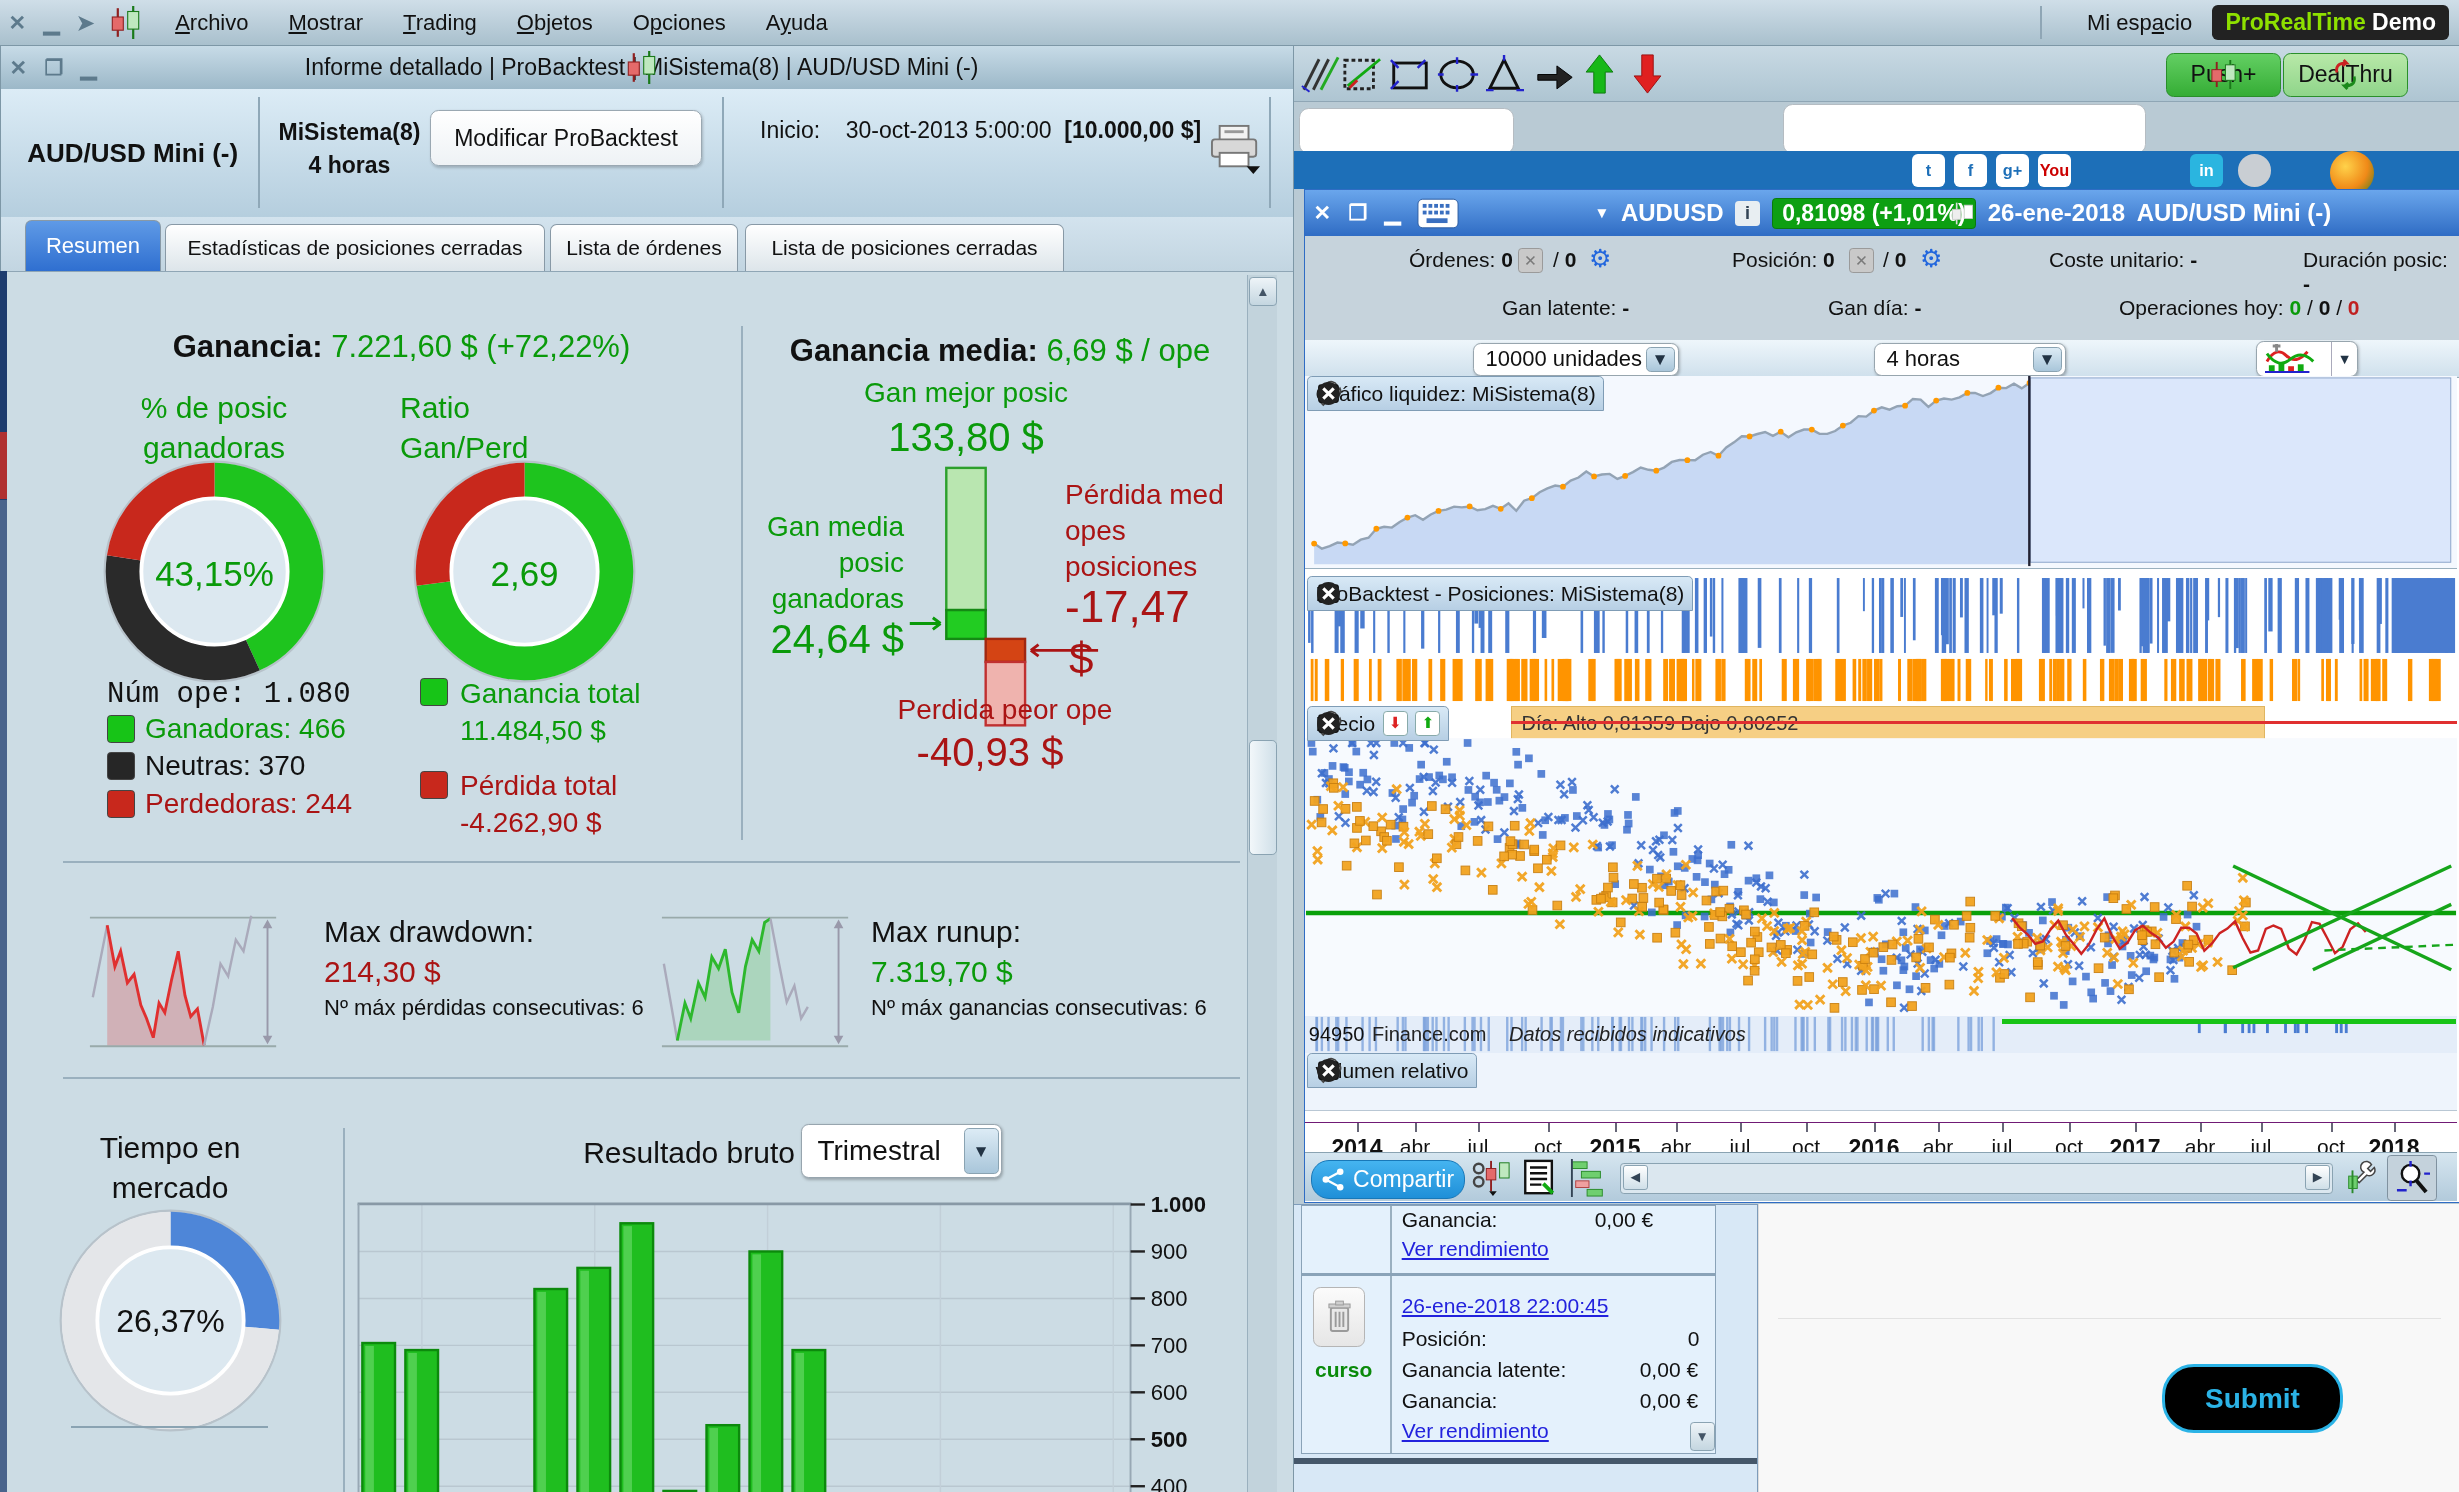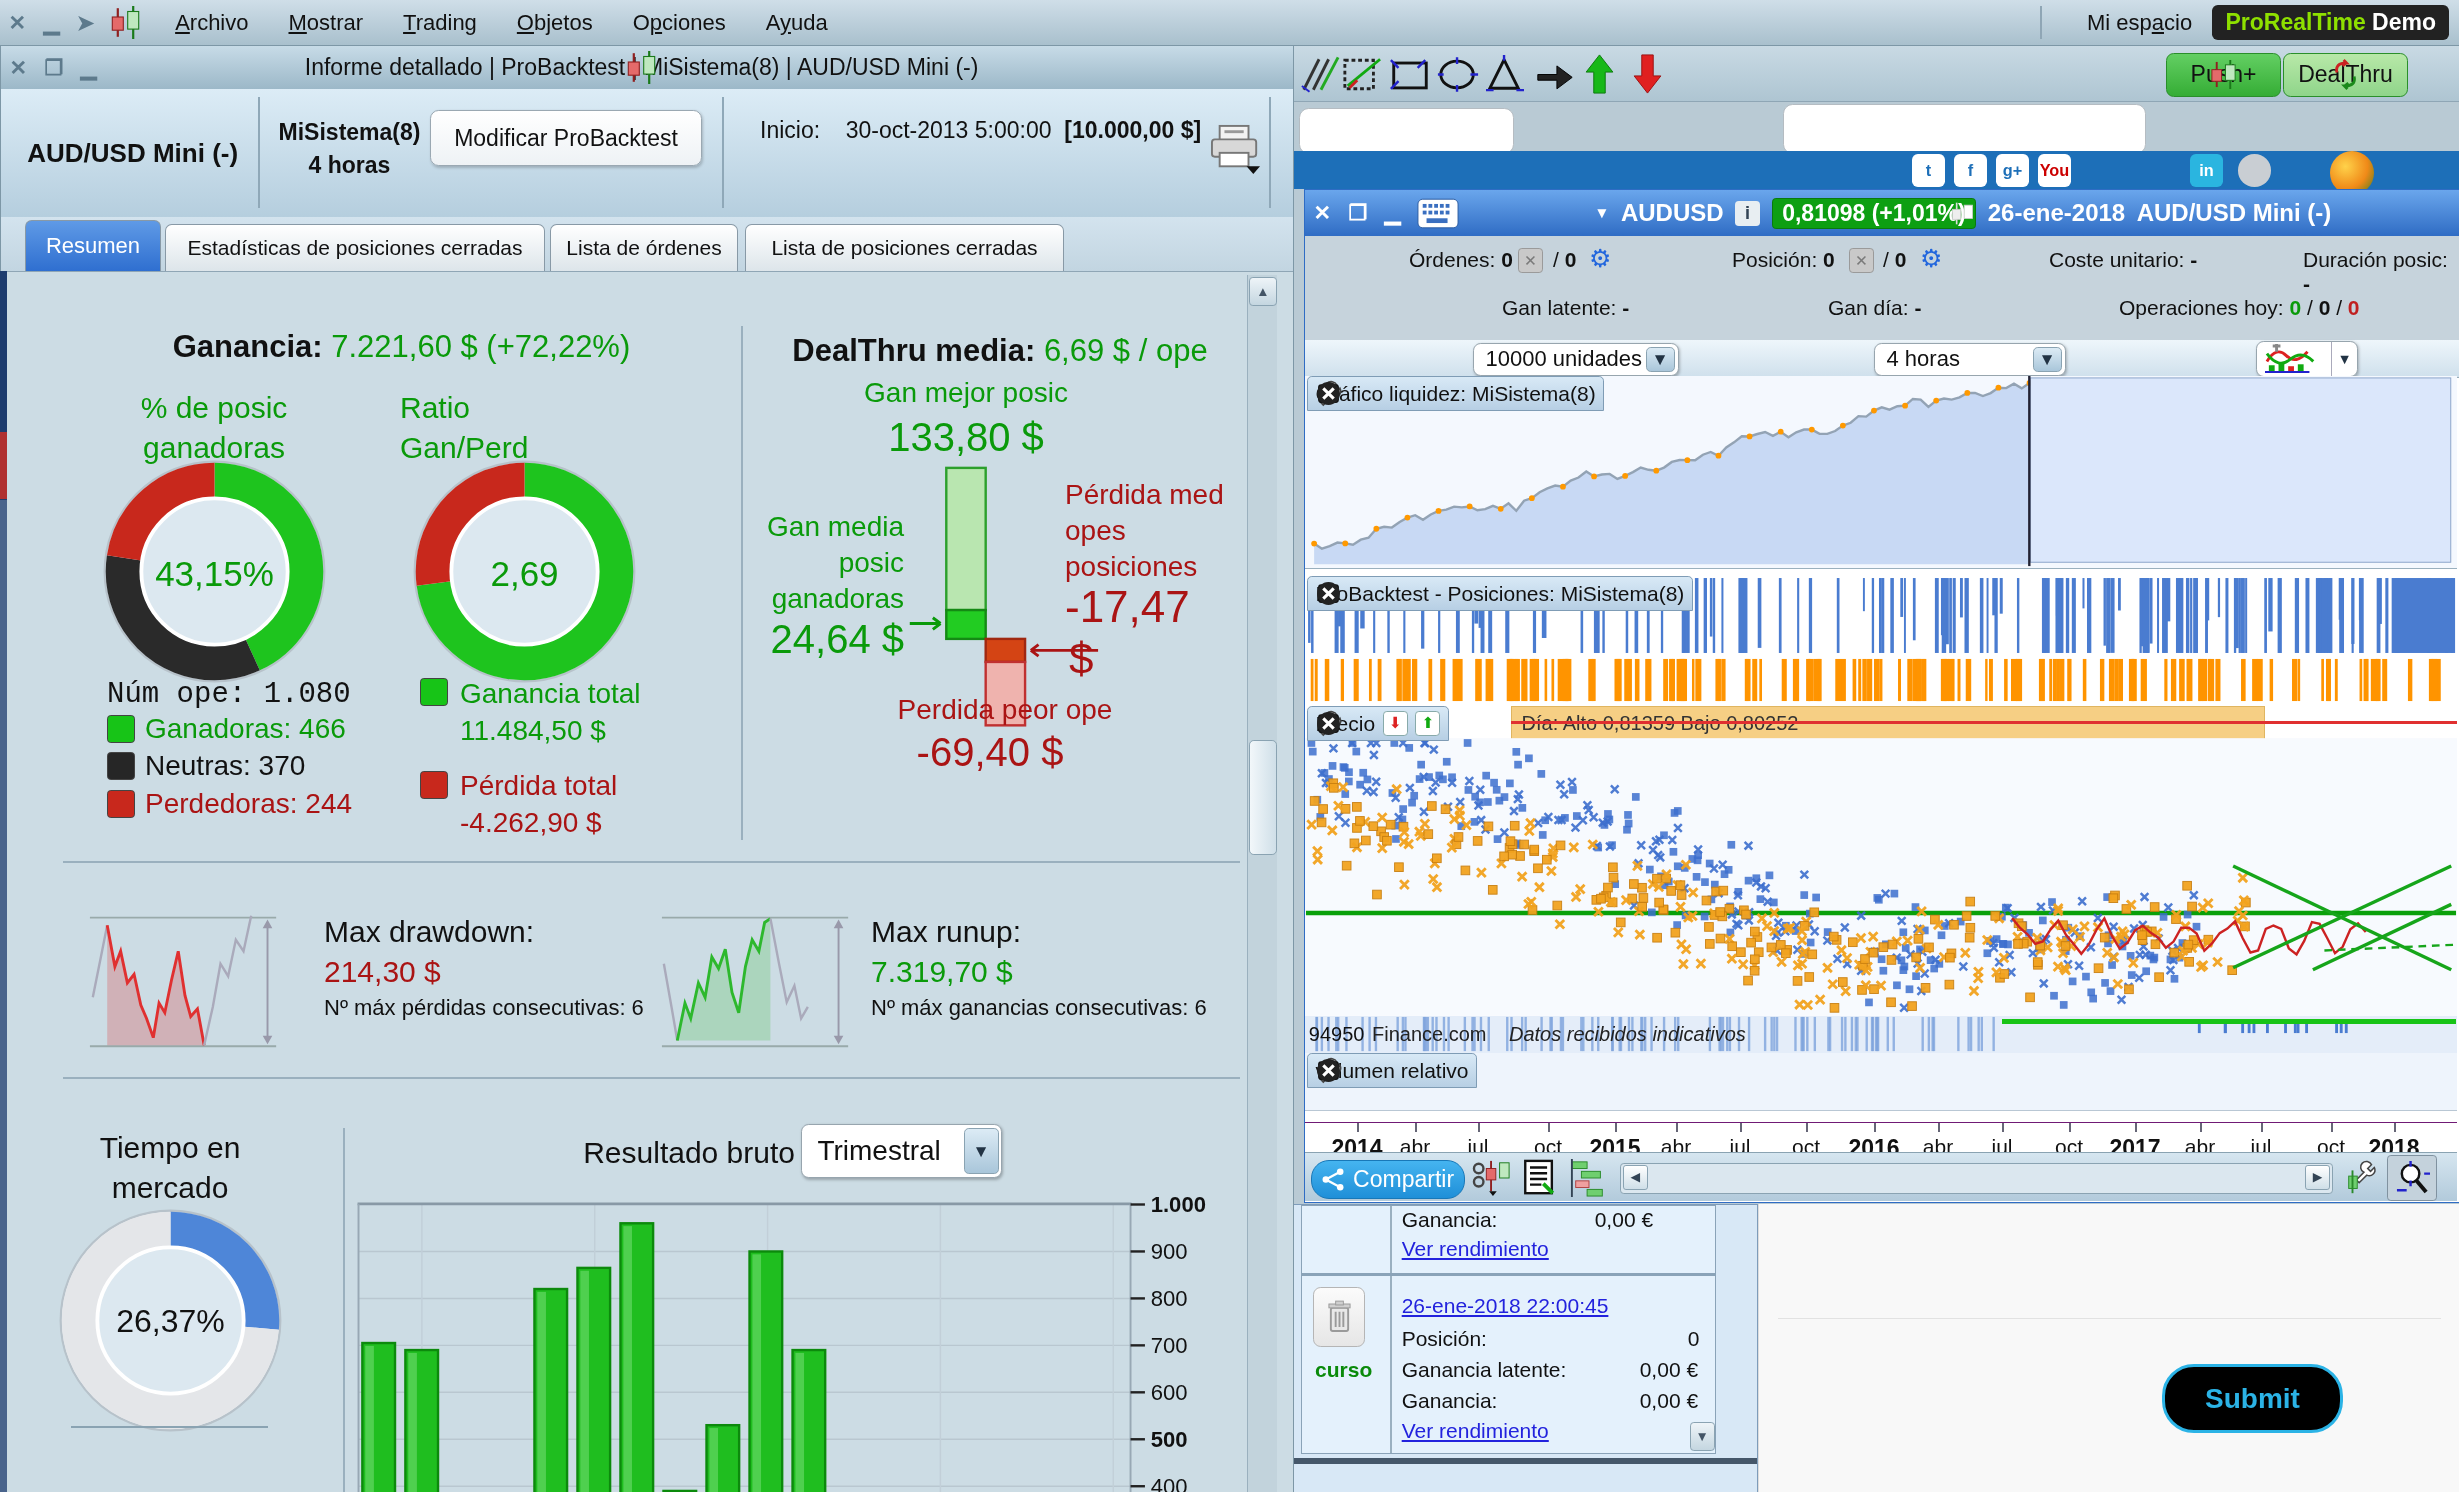--- a/index.html
+++ b/index.html
@@ -228,21 +228,21 @@
         <div class="tab" style="left: 744px; width: 317px;">Lista de posiciones cerradas</div>
       </div>
 
     <div class="rcontent">
 
       <div class="abs" style="left:62px;top:56px;width:677px;text-align:center;font-size:31px;">
         <span style="font-weight:600;">Ganancia:</span>
         <span class="greent">7.221,60 $ (+72,22%)</span>
       </div>
       <div class="abs" style="left:759px;top:60px;width:480px;text-align:center;font-size:31px;">
-        <span style="font-weight:600;">DealThru media:</span>
+        <span style="font-weight:600;">Ganancia media:</span>
         <span class="greent">6,69 $ / ope</span>
       </div>
       <div class="abs" style="left:740px;top:53px;width:1.9px;height:514px;background:#9ab0be;"></div>
 
       <div class="abs greent" style="left:88px;top:115px;width:250px;text-align:center;font-size:30px;line-height:40px;">
         <div>% de posic</div>
         <div>ganadoras</div>
       </div>
       <div class="abs greent" style="left:399px;top:115px;width:250px;text-align:left;font-size:30px;line-height:40px;">
         <div>Ratio</div>
@@ -298,21 +298,21 @@
       </div>
       <div class="abs greent" style="left:740px;top:344px;width:163px;text-align:right;font-size:40px;">24,64 $</div>
       <div class="abs redt" style="left:1064px;top:204px;width:173px;font-size:28px;line-height:36px;">
         <div>Pérdida med</div>
         <div>opes</div>
         <div>posiciones</div>
       </div>
       <div class="abs redt" style="left:1064px;top:309px;font-size:44px;">-17,47</div>
       <div class="abs redt" style="left:1068px;top:361px;font-size:44px;">$</div>
       <div class="abs redt" style="left:884px;top:421px;width:240px;text-align:center;font-size:28px;">Perdida peor ope</div>
-      <div class="abs redt" style="left:869px;top:457px;width:240px;text-align:center;font-size:40px;">-69,40 $</div>
+      <div class="abs redt" style="left:869px;top:457px;width:240px;text-align:center;font-size:40px;">-40,93 $</div>
 
       <div class="abs" style="left:62px;top:588px;width:1177px;height:1.9px;background:#9ab0be;"></div>
 
       <svg id="ddspark" style="left:82px;top:636px;" width="202" height="144" viewBox="85 898 210 150">
           <line x1="92" y1="907" x2="286" y2="907" stroke="#9aa" stroke-width="2"></line>
           <line x1="92" y1="1041" x2="286" y2="1041" stroke="#9aa" stroke-width="2"></line>
           <polygon points="110,915 118,958 124,942 131,975 138,966 145,998 151,1012 158,1032 164,996 170,1006 177,972 184,942 191,988 197,1010 204,1002 211,1040 110,1040" fill="rgba(220,70,70,0.28)"></polygon>
           <polyline points="95,990 103,950 110,915" fill="none" stroke="#aab" stroke-width="2.5"></polyline>
           <polyline points="110,915 118,958 124,942 131,975 138,966 145,998 151,1012 158,1032 164,996 170,1006 177,972 184,942 191,988 197,1010 204,1002 211,1040" fill="none" stroke="#e03030" stroke-width="3"></polyline>
           <polyline points="211,1040 220,1000 228,955 236,968 244,930 252,942 260,905" fill="none" stroke="#aab" stroke-width="2.5"></polyline>

